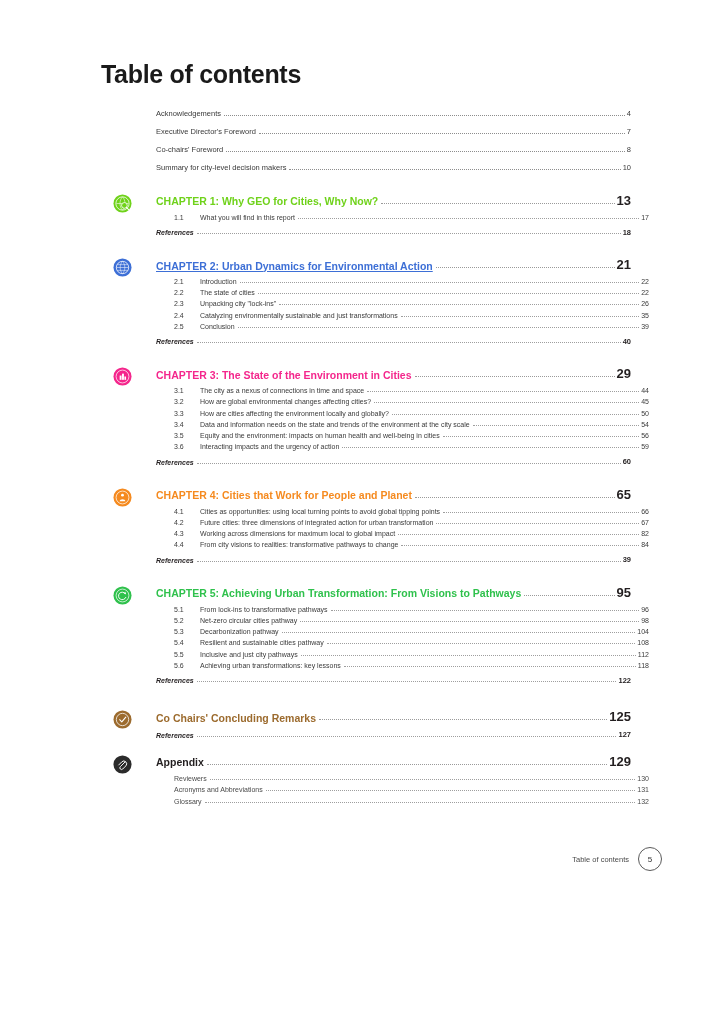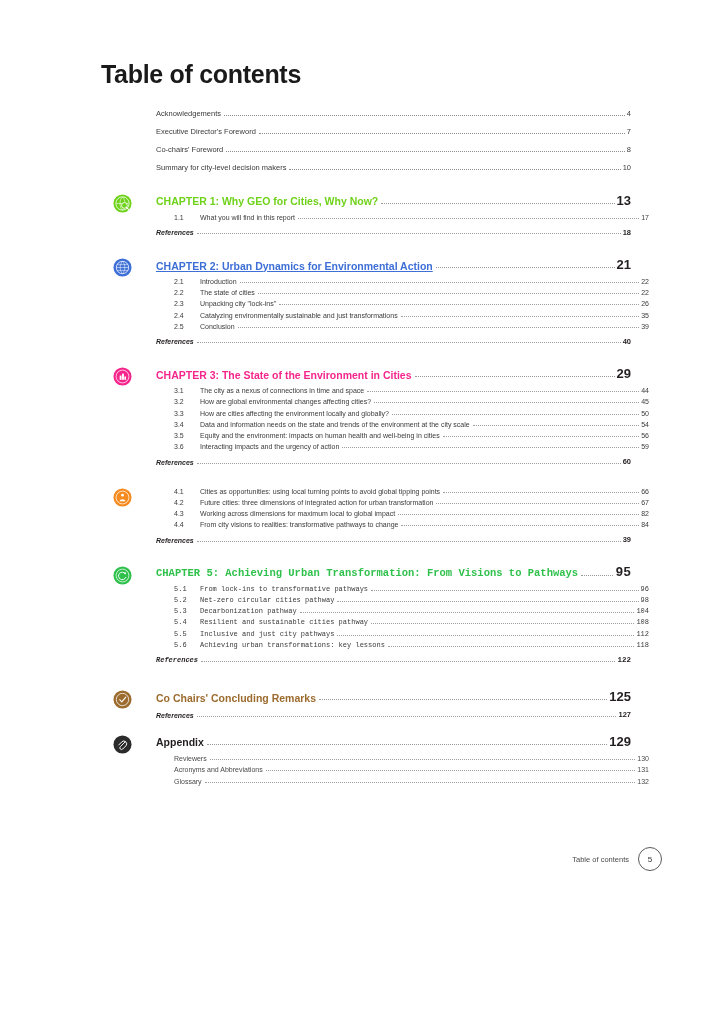--- a/index.html
+++ b/index.html
@@ -352,20 +352,25 @@
     <div class="chapter" style="margin-top:22px;">
       <div class="chapter-icon">
         <svg class="icon-svg" viewBox="0 0 40 40">
           <circle cx="20" cy="20" r="19" fill="#f58a1f"></circle>
           <circle cx="20" cy="20" r="13.5" fill="none" stroke="#ffffff" stroke-width="1.5"></circle>
           <circle cx="20" cy="15" r="3" fill="#ffffff"></circle>
           <path d="M14 28 C14 22 26 22 26 28 Z" fill="#ffffff"></path>
         </svg>
       </div>
       <div class="chapter-inner">
+        <div class="row chapter-head">
+          <span class="lbl" style="color:#f58a1f;">CHAPTER 4: Cities that Work for People and Planet</span>
+          <span class="dots"></span>
+          <span class="pg">65</span>
+        </div>
         <div class="row sub">
           <span class="num">4.1</span>
           <span class="lbl">Cities as opportunities: using local turning points to avoid global tipping points</span>
           <span class="dots"></span>
           <span class="pg">66</span>
         </div>
         <div class="row sub">
           <span class="num">4.2</span>
           <span class="lbl">Future cities: three dimensions of integrated action for urban transformation</span>
           <span class="dots"></span>
@@ -384,21 +389,21 @@
           <span class="pg">84</span>
         </div>
         <div class="row refs">
           <span class="lbl">References</span>
           <span class="dots"></span>
           <span class="pg">39</span>
         </div>
       </div>
     </div>
 
-    <div class="chapter" style="margin-top:22px;font-family:Liberation Mono, monospace;">
+    <div class="chapter" style="margin-top:22px;">
       <div class="chapter-icon">
         <svg class="icon-svg" viewBox="0 0 40 40">
           <circle cx="20" cy="20" r="19" fill="#2fc14c"></circle>
           <circle cx="20" cy="20" r="13.5" fill="none" stroke="#ffffff" stroke-width="1.5"></circle>
           <path d="M26 16 A8 8 0 1 0 27 24" fill="none" stroke="#ffffff" stroke-width="2" stroke-linecap="round"></path>
           <path d="M26 12 L27.5 17 L22.5 16.5 Z" fill="#ffffff"></path>
         </svg>
       </div>
       <div class="chapter-inner">
         <div class="row chapter-head">

